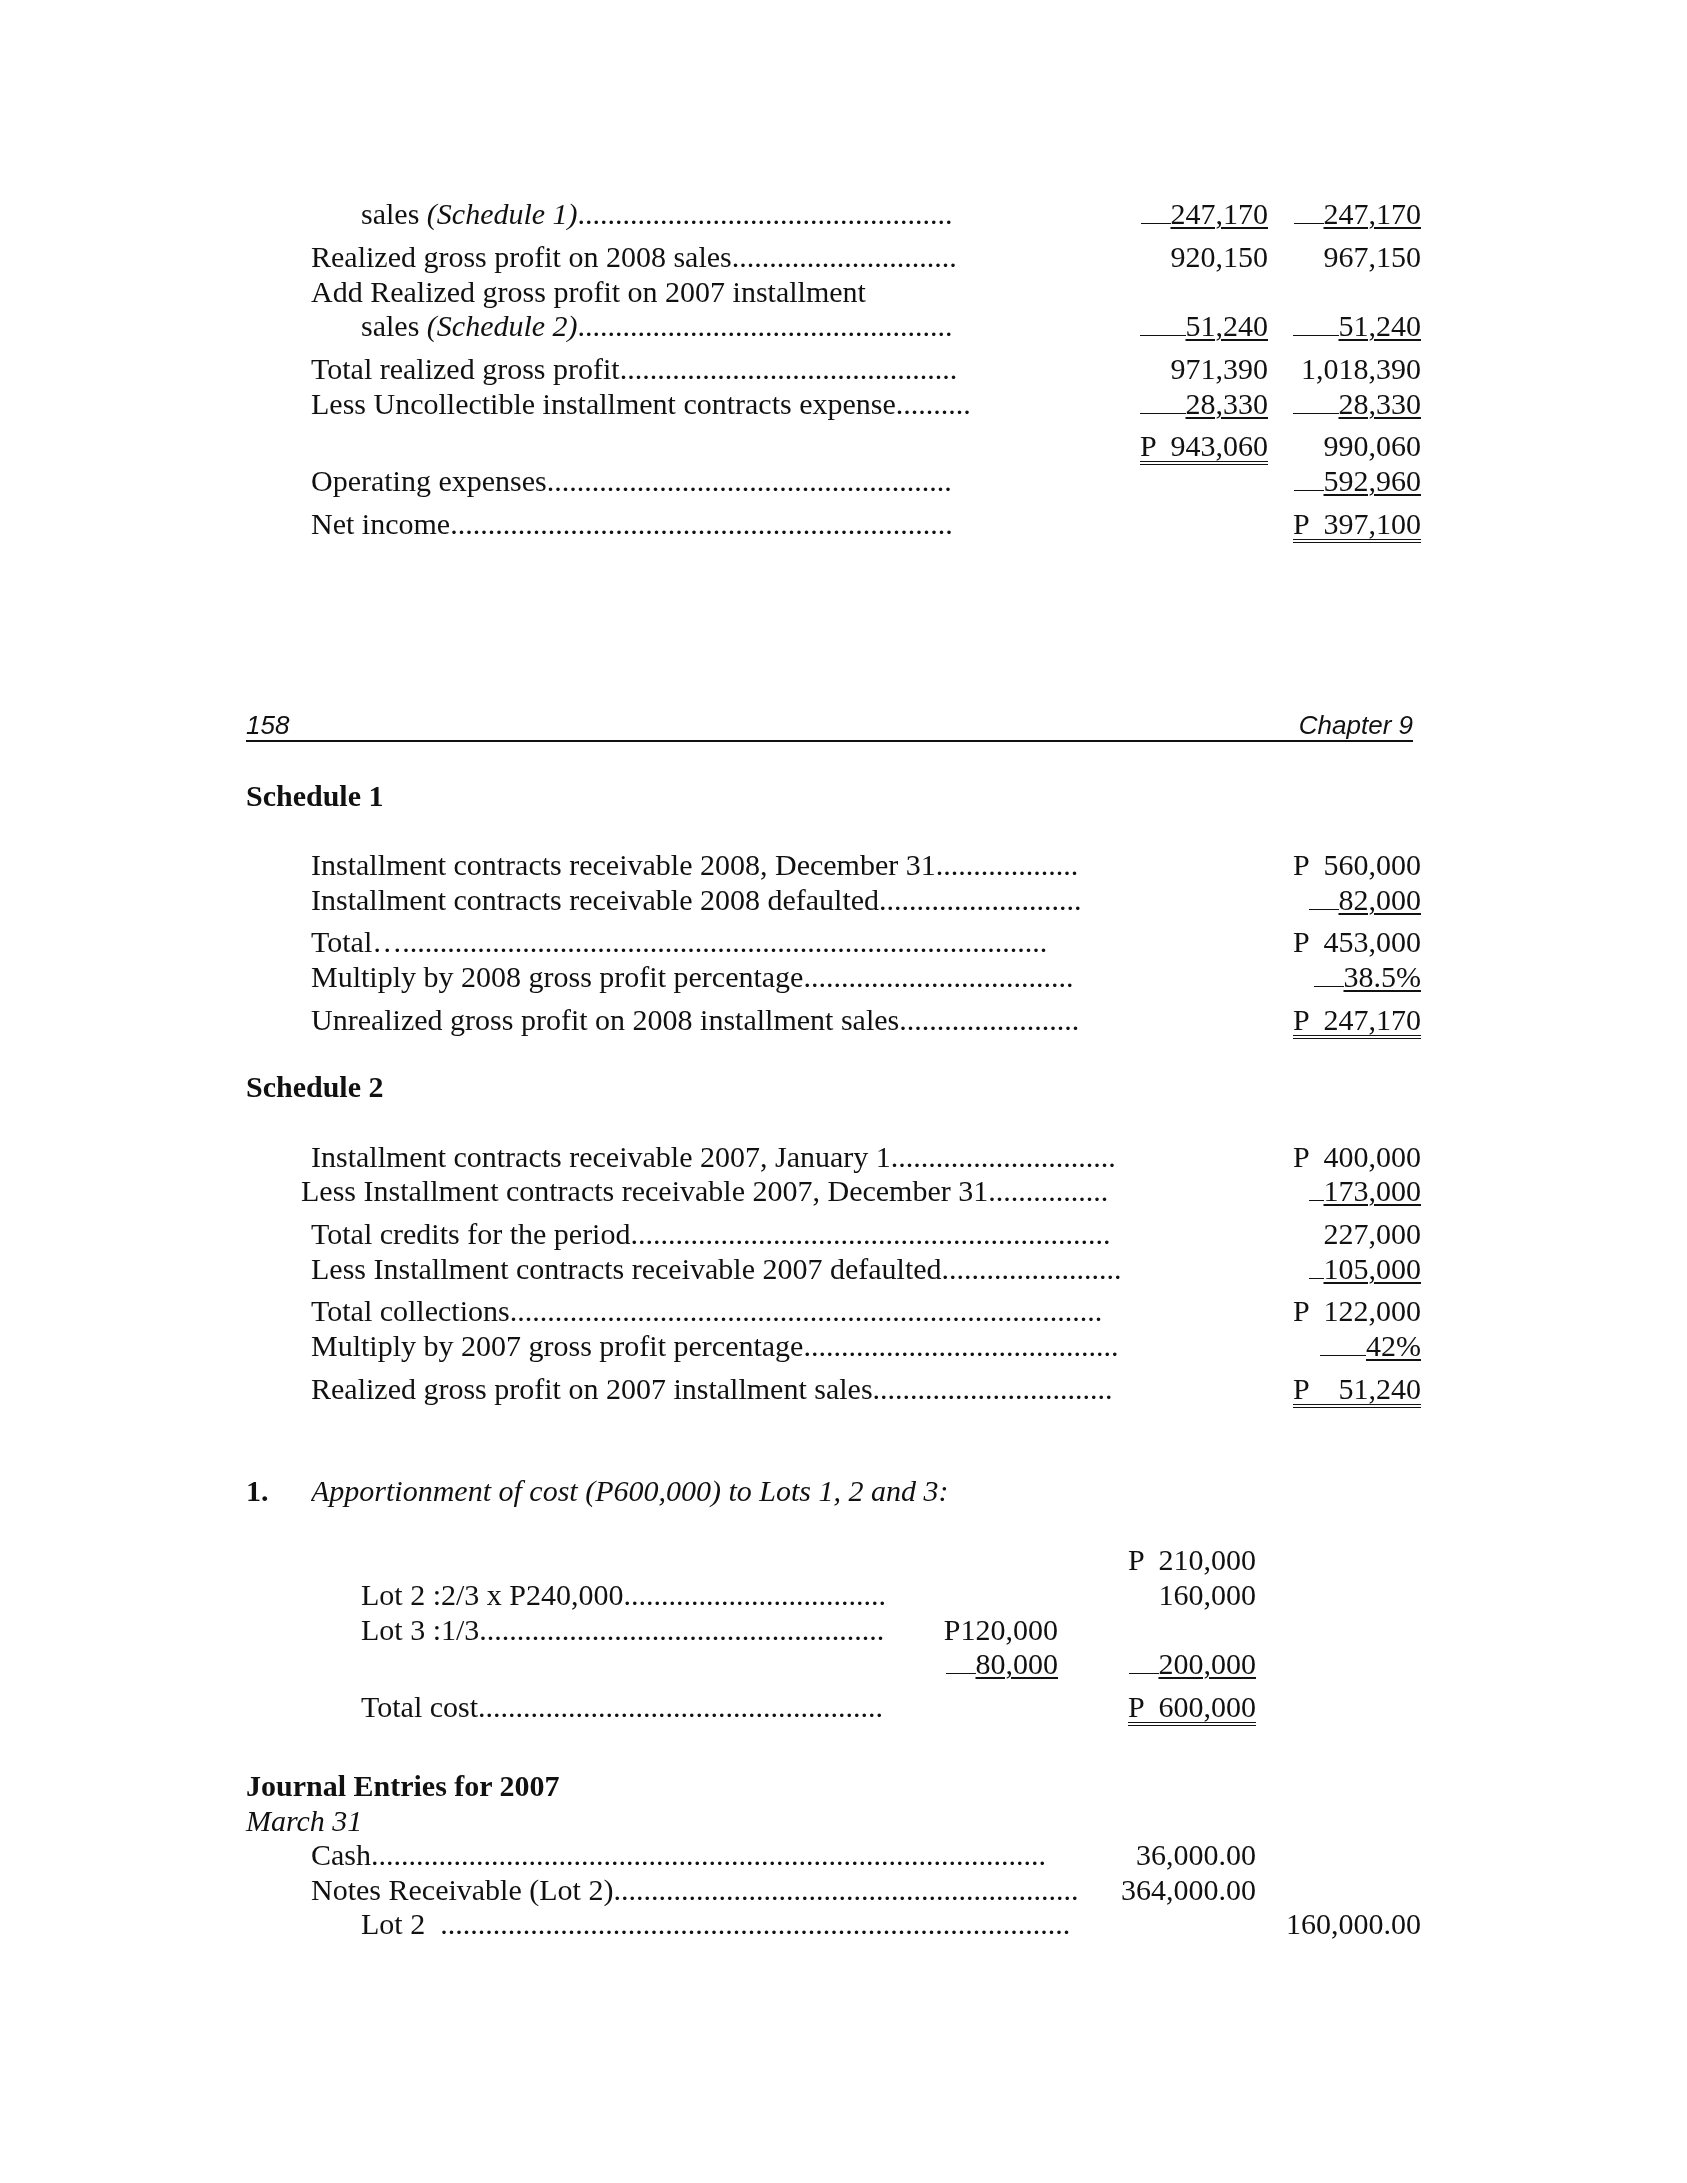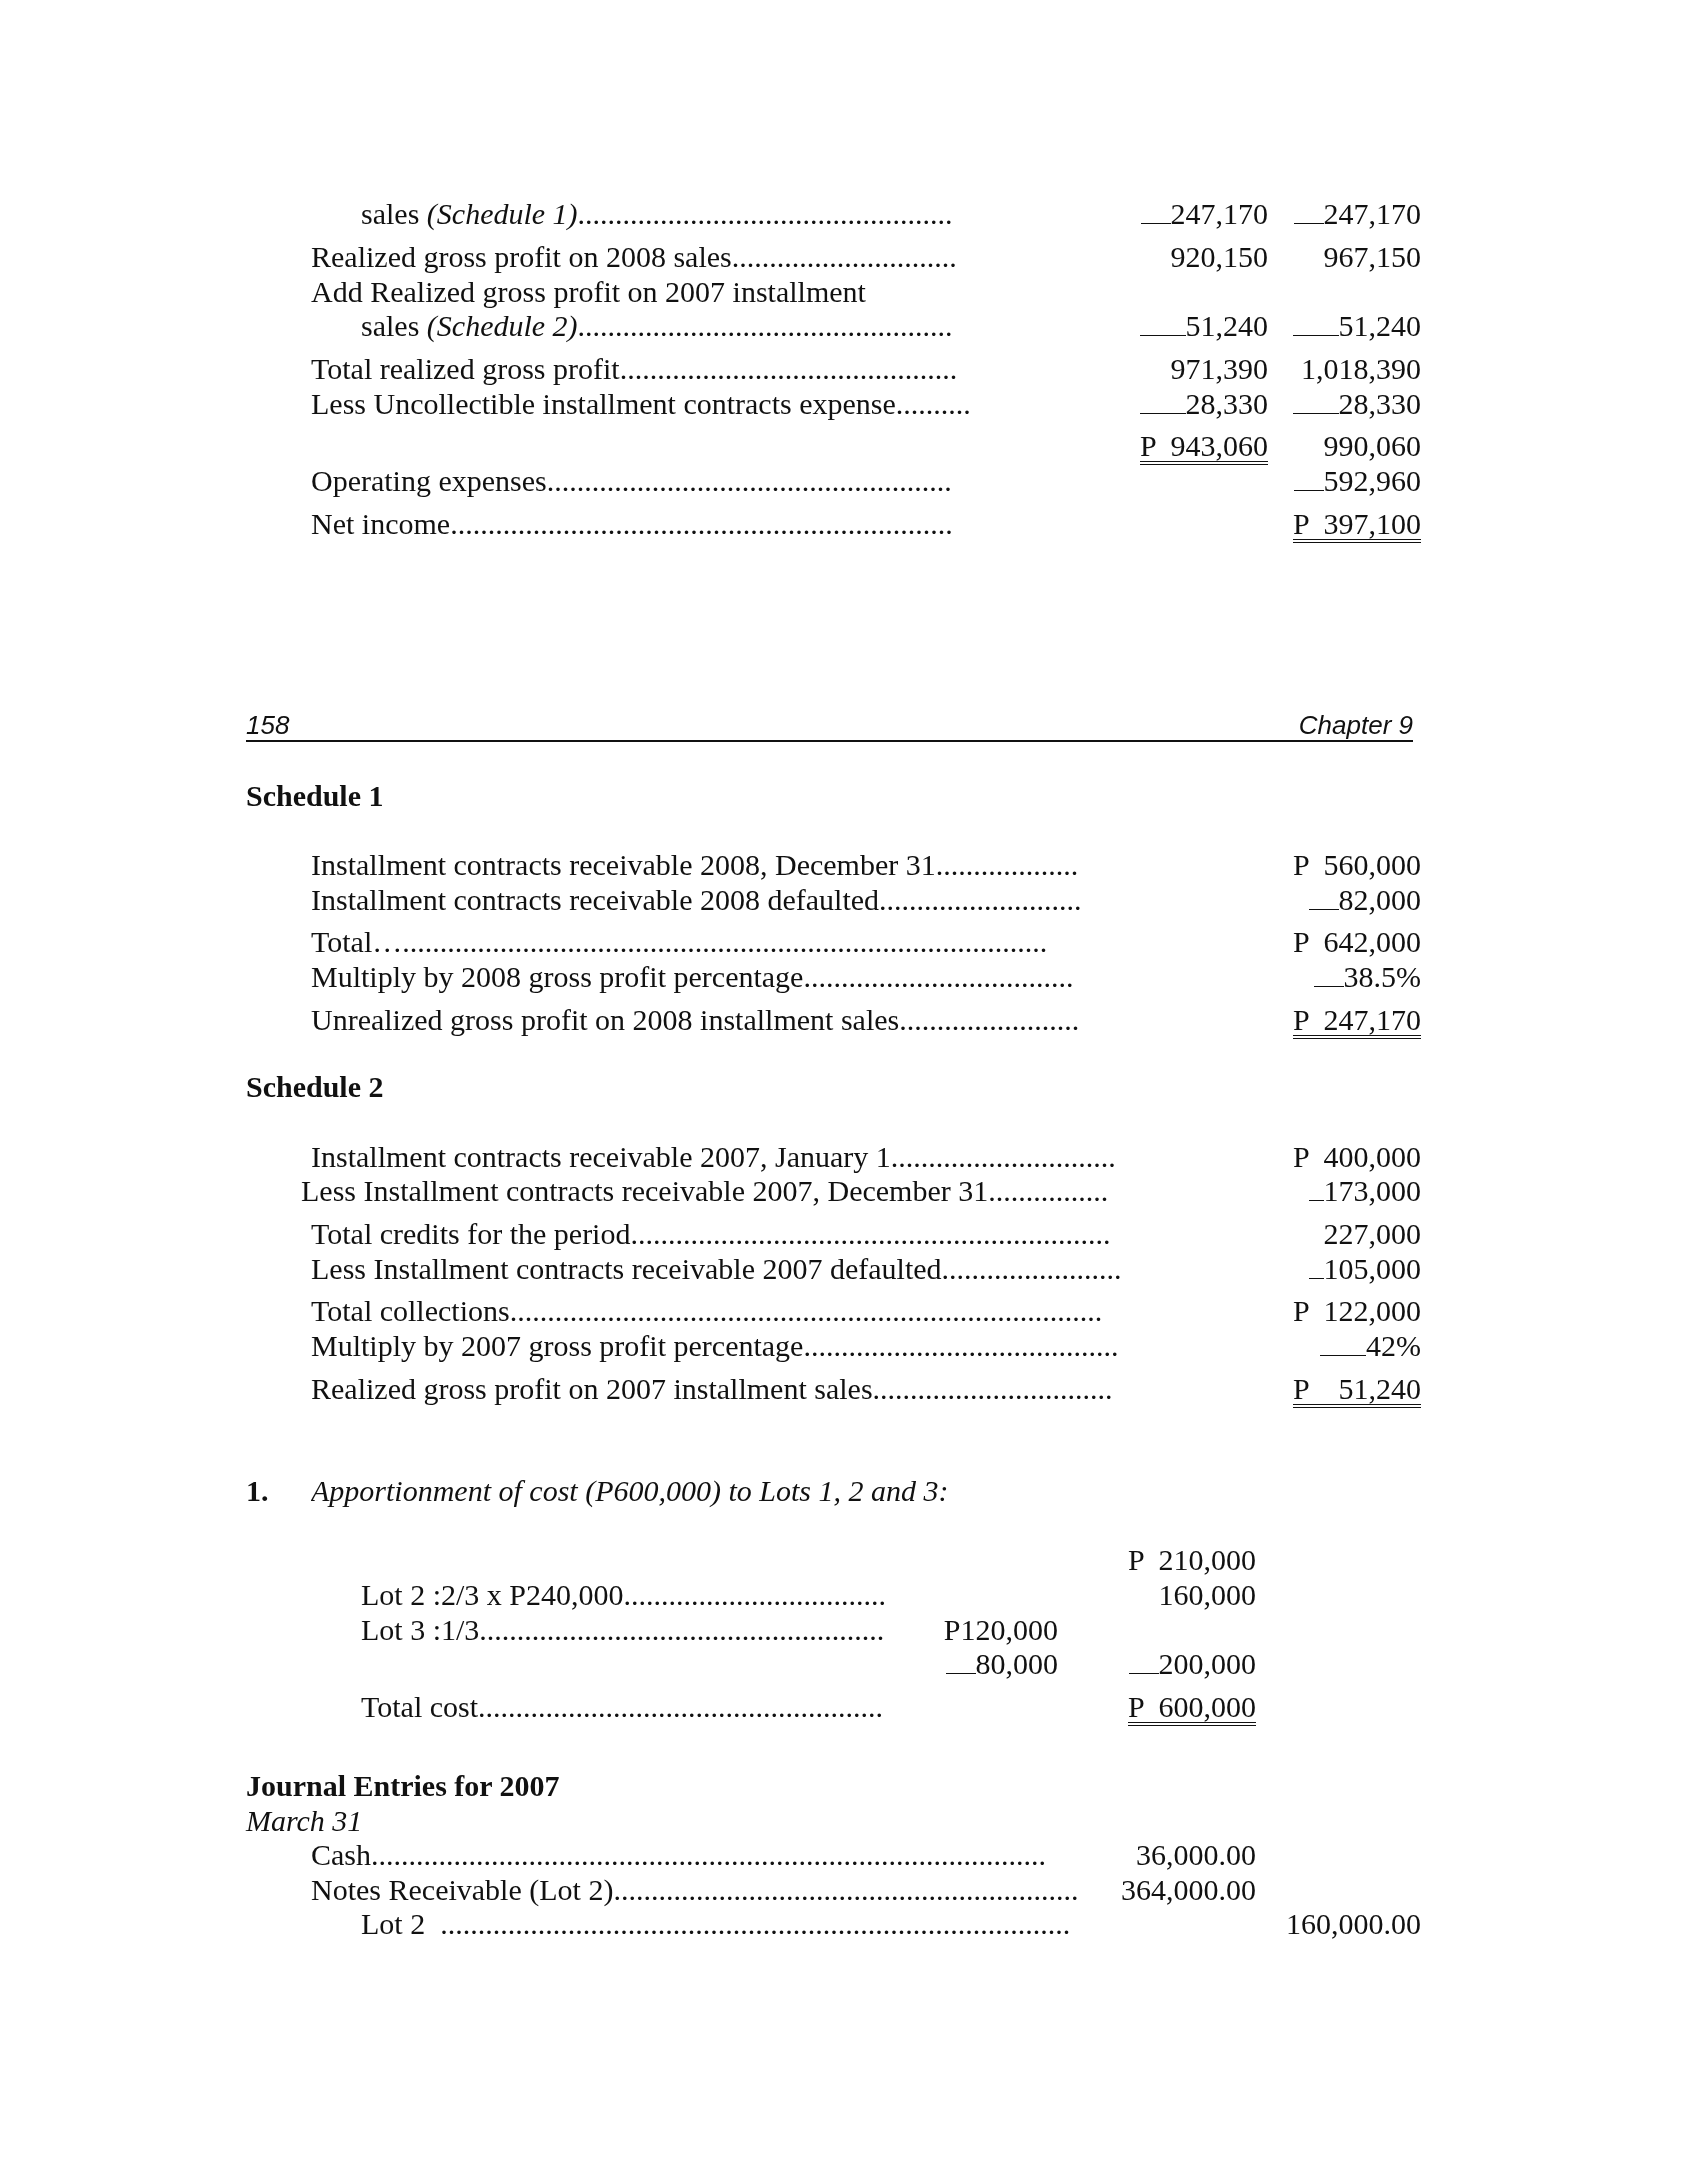--- a/index.html
+++ b/index.html
@@ -6,21 +6,21 @@
   body {
     width: 1687px; height: 2183px; position: relative; overflow: hidden;
     font-family: "Liberation Serif", "DejaVu Serif", serif;
     color: #111111;
     font-size: 30px;
   }
   .row { position: absolute; left: 0; width: 1687px; height: 35px; line-height: 35px; white-space: nowrap; }
   .label { position: absolute; top: 0; overflow: hidden; white-space: nowrap; }
   .label .dots { letter-spacing: 0px; }
   .num { position: absolute; top: 0; text-align: right; white-space: nowrap; }
-  .u { text-decoration-thickness: 1.6px; text-underline-offset: 3.3px; }
+  .u { text-decoration: underline; text-decoration-thickness: 1.6px; text-underline-offset: 3.3px; }
   .uu { border-bottom: 4.1px double #111; line-height: 31px; display: inline-block; }
   .lead { display: inline-block; border-bottom: 1.6px solid #111; height: 25px; vertical-align: baseline; }
   .it { font-style: italic; }
   .b { font-weight: bold; }
   .hdr { position: absolute; font-family: "Liberation Sans", "DejaVu Sans", sans-serif; font-style: italic; font-size: 26px; }
   .hline { position: absolute; left: 246px; width: 1167px; top: 740px; height: 1.6px; background: #111; }
 </style>
 </head>
 <body>
 
@@ -88,21 +88,21 @@
   <div class="row" style="top:847px">
     <span class="label" style="left:311px;width:787px"><span>Installment contracts receivable 2008, December 31</span><span class="dots">...................</span></span>
     <span class="num" style="right:266px;white-space:pre">P  560,000</span>
   </div>
   <div class="row" style="top:882px">
     <span class="label" style="left:311px;width:787px"><span>Installment contracts receivable 2008 defaulted</span><span class="dots">...........................</span></span>
     <span class="num" style="right:266px"><span class="lead" style="width:30px"></span><span class="u">82,000</span></span>
   </div>
   <div class="row" style="top:924px">
     <span class="label" style="left:311px;width:787px"><span>Total</span><span class="dots">…......................................................................................</span></span>
-    <span class="num" style="right:266px;white-space:pre">P  642,000</span>
+    <span class="num" style="right:266px;white-space:pre">P  453,000</span>
   </div>
   <div class="row" style="top:959px">
     <span class="label" style="left:311px;width:787px"><span>Multiply by 2008 gross profit percentage</span><span class="dots">....................................</span></span>
     <span class="num" style="right:266px"><span class="lead" style="width:30px"></span><span class="u">38.5%</span></span>
   </div>
   <div class="row" style="top:1002px">
     <span class="label" style="left:311px;width:787px"><span>Unrealized gross profit on 2008 installment sales</span><span class="dots">........................</span></span>
     <span class="num" style="right:266px"><span class="uu" style="white-space:pre">P  247,170</span></span>
   </div>
 </section>

